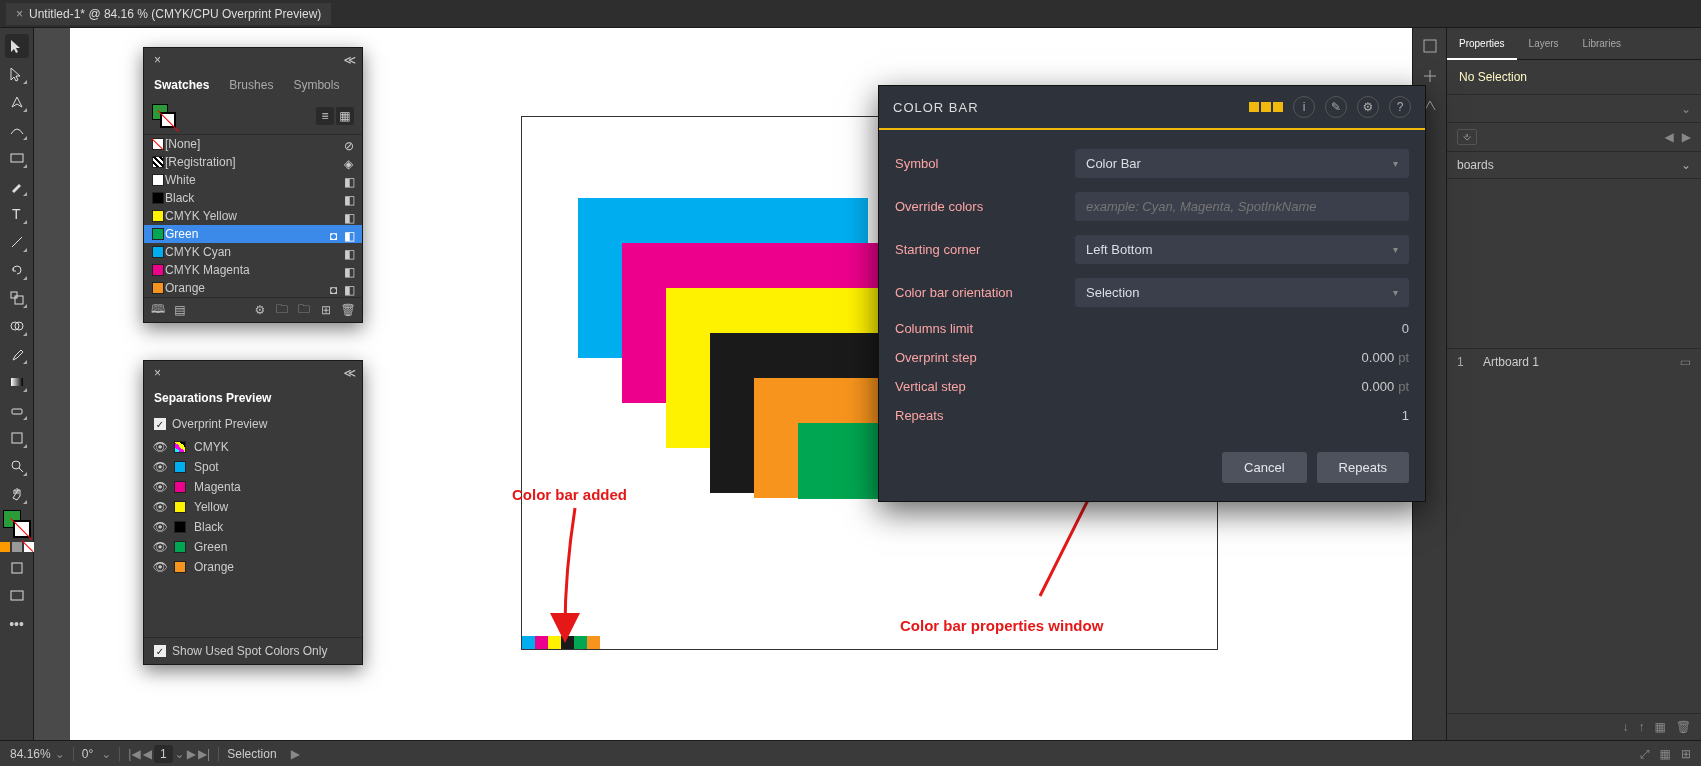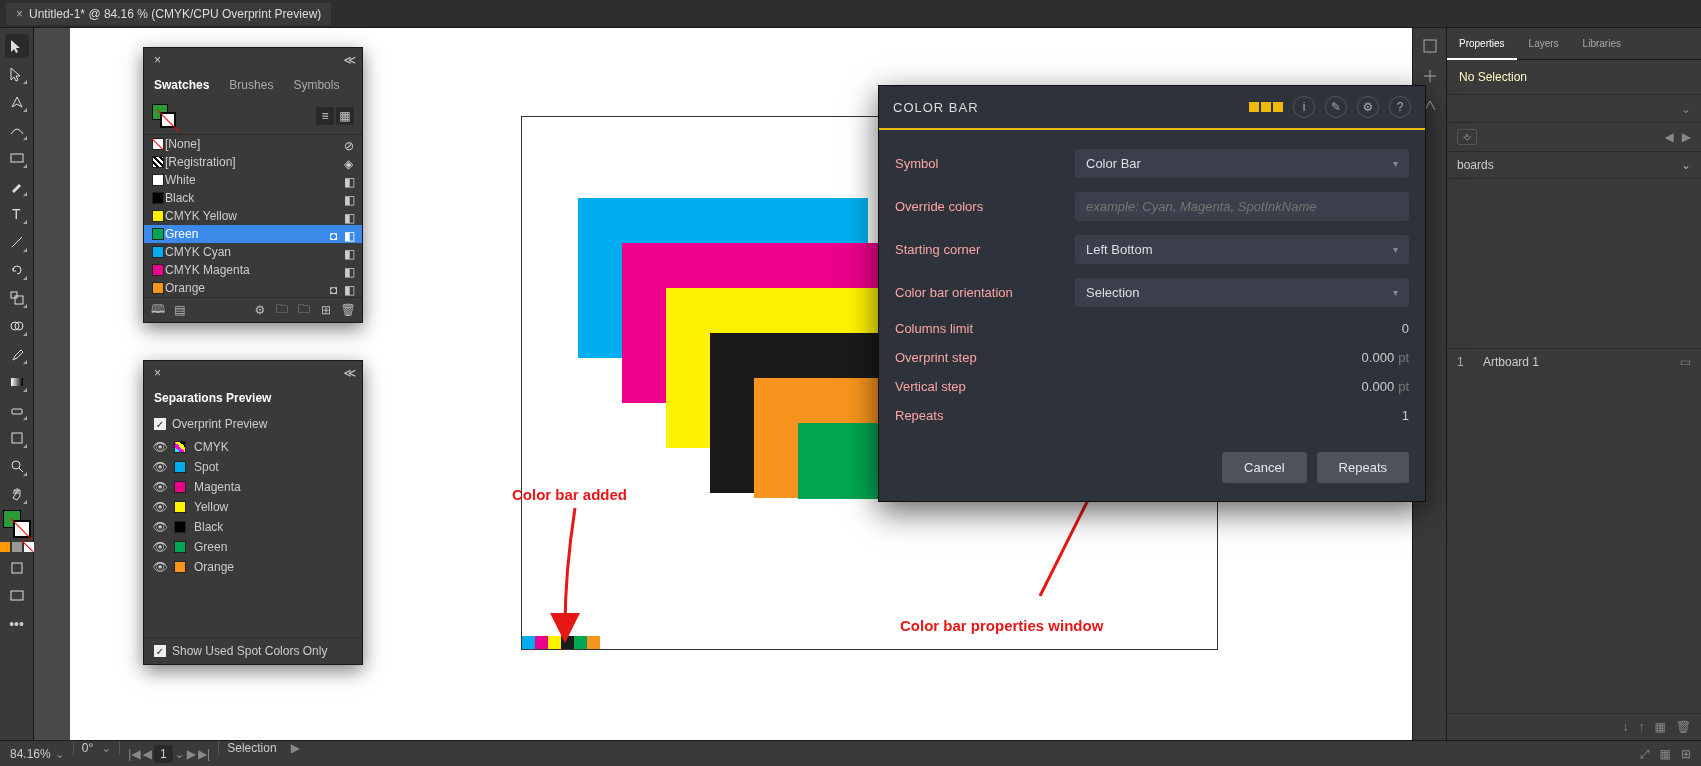--- a/index.html
+++ b/index.html
@@ -92,21 +92,21 @@
 .pselect { flex:1; background:#3a3f4b; border:1px solid #3a3f4b; color:#dcdfe4; padding:6px 10px; border-radius:3px; font-size:13px; display:flex; align-items:center; cursor:pointer;}
 .pselect .caret { margin-left:auto; color:#888; font-size:10px;}
 .pinput { flex:1; background:#3a3f4b; border:1px solid #3a3f4b; color:#999; padding:6px 10px; border-radius:3px; font-size:13px; font-style:italic;}
 .plugin-actions { display:flex; justify-content:flex-end; gap:10px; padding:14px 16px 18px; }
 .pbtn { background:#4d525d; color:#e5e7eb; padding:8px 22px; border-radius:3px; border:none; font-size:13px; cursor:pointer;}
 
 
 .annotation { position:absolute; color:#e61717; font-weight:bold; font-size:15px; pointer-events:none;}
 
 
-.status { height:26px; background:#3a3a3a; display:flex; padding:0 10px; border-top:1px solid #1a1a1a; gap:8px;}
+.status { height:26px; background:#3a3a3a; display:flex; align-items:center; padding:0 10px; border-top:1px solid #1a1a1a; gap:8px;}
 .status .zoom { display:flex; align-items:center; gap:4px;}
 .status .sep { width:1px; height:14px; background:#555;}
 .status .modebox { background:#2a2a2a; padding:2px 6px; border-radius:3px;}
 .status .navbtns { display:flex; gap:2px; align-items:center;}
 .status .right { margin-left:auto; display:flex; gap:10px; align-items:center; color:#888;}
 .chk { width:12px; height:12px; background:#eee; display:inline-flex; align-items:center; justify-content:center; color:#222; font-size:10px;}
 
 .fill-stroke { position:relative; width:28px; height:28px; }
 .fill-stroke .fill { position:absolute; left:0; top:0; width:18px; height:18px; background:#2b9b3a; border:1px solid #000;}
 .fill-stroke .stroke { position:absolute; right:0; bottom:0; width:18px; height:18px; border:2px solid #000; background:#fff;}

